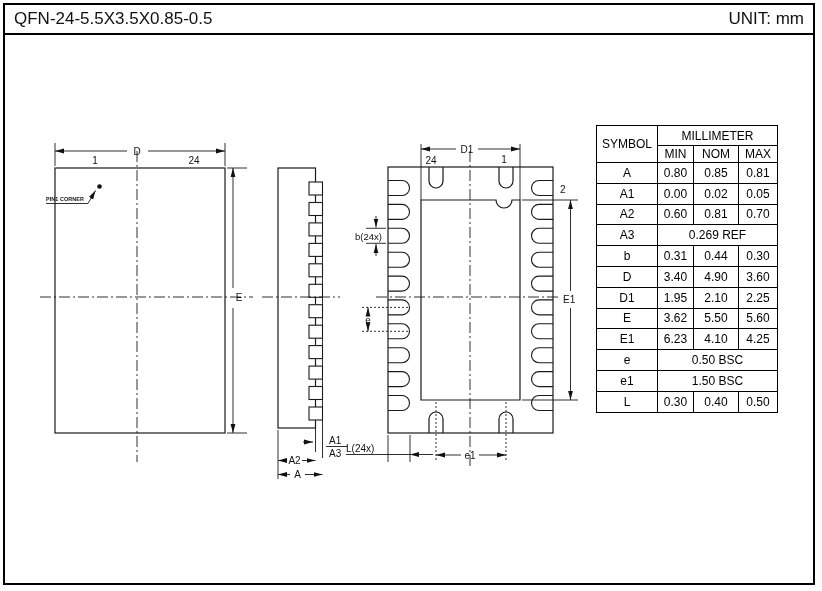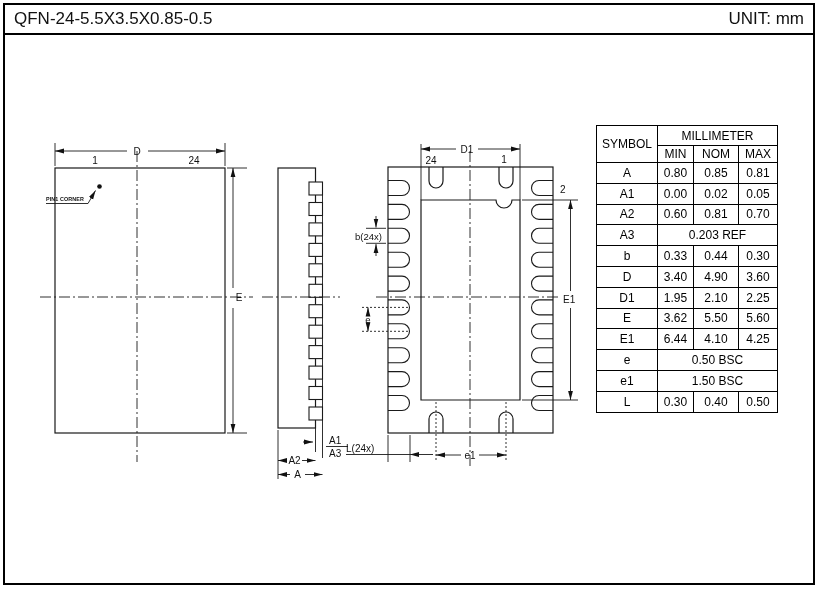--- a/index.html
+++ b/index.html
@@ -257,25 +257,25 @@
           <td>0.05</td>
         </tr>
         <tr>
           <td>A2</td>
           <td>0.60</td>
           <td>0.81</td>
           <td>0.70</td>
         </tr>
         <tr>
           <td>A3</td>
-          <td colspan="3">0.203 REF</td>
+          <td colspan="3">0.269 REF</td>
         </tr>
         <tr>
           <td>b</td>
-          <td>0.33</td>
+          <td>0.31</td>
           <td>0.44</td>
           <td>0.30</td>
         </tr>
         <tr>
           <td>D</td>
           <td>3.40</td>
           <td>4.90</td>
           <td>3.60</td>
         </tr>
         <tr>
@@ -285,21 +285,21 @@
           <td>2.25</td>
         </tr>
         <tr>
           <td>E</td>
           <td>3.62</td>
           <td>5.50</td>
           <td>5.60</td>
         </tr>
         <tr>
           <td>E1</td>
-          <td>6.44</td>
+          <td>6.23</td>
           <td>4.10</td>
           <td>4.25</td>
         </tr>
         <tr>
           <td>e</td>
           <td colspan="3">0.50 BSC</td>
         </tr>
         <tr>
           <td>e1</td>
           <td colspan="3">1.50 BSC</td>

